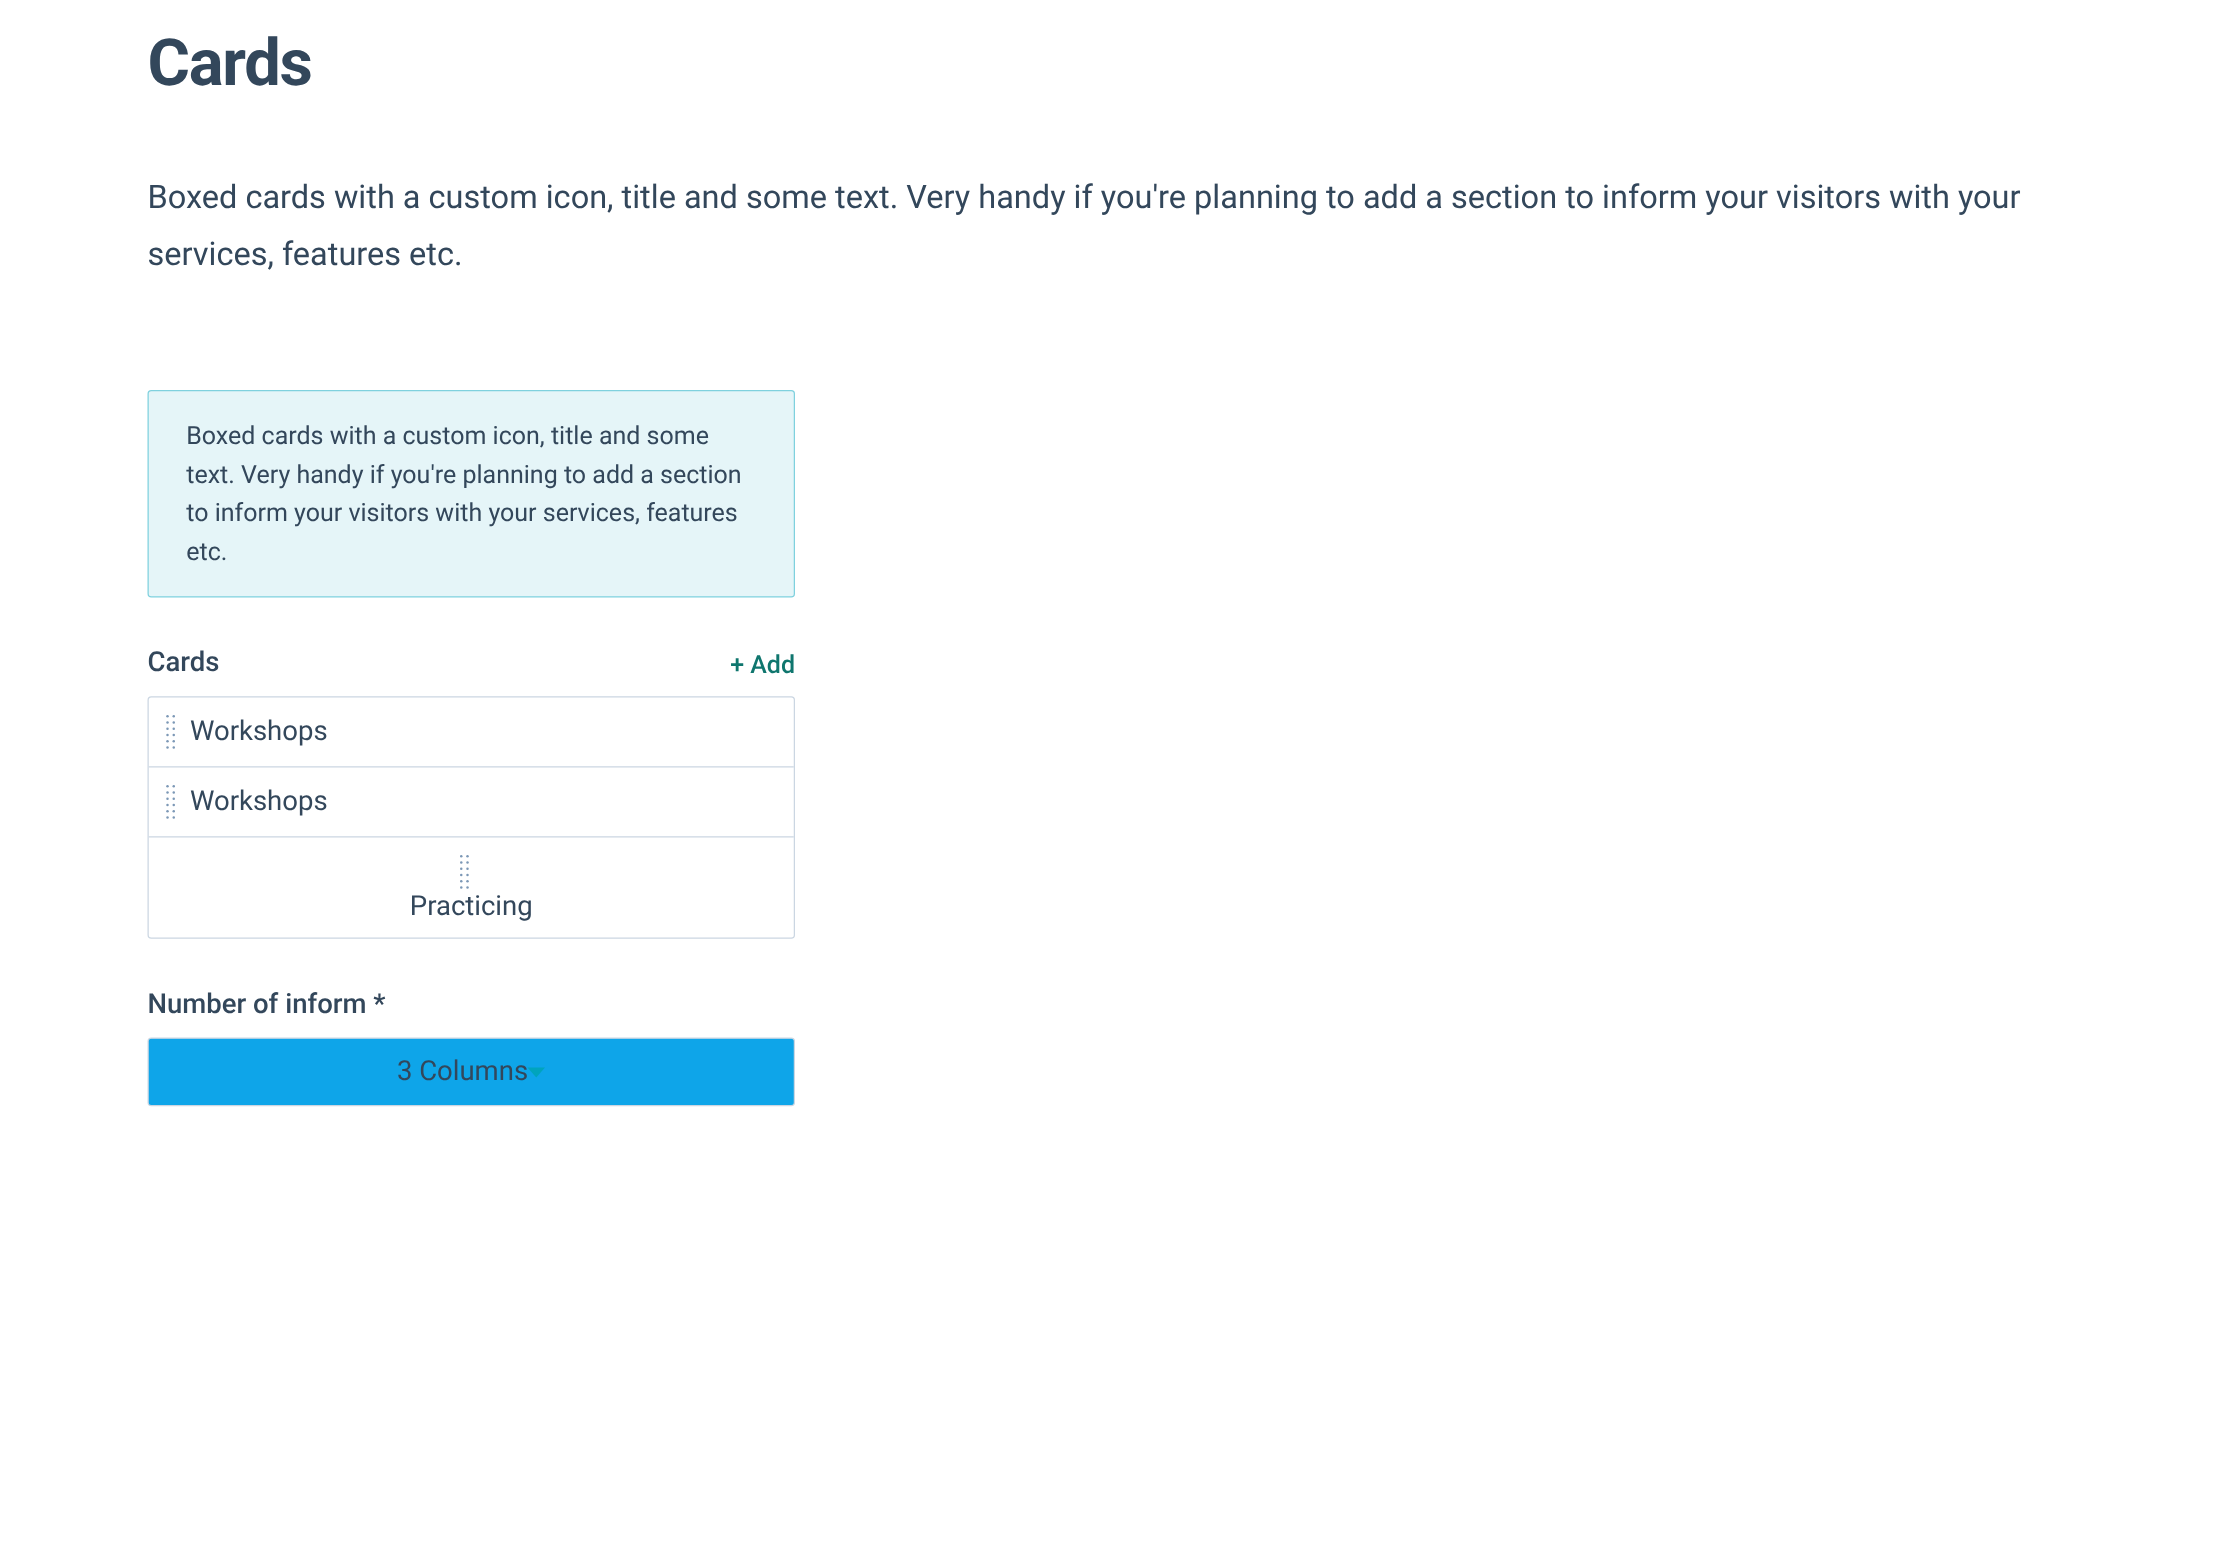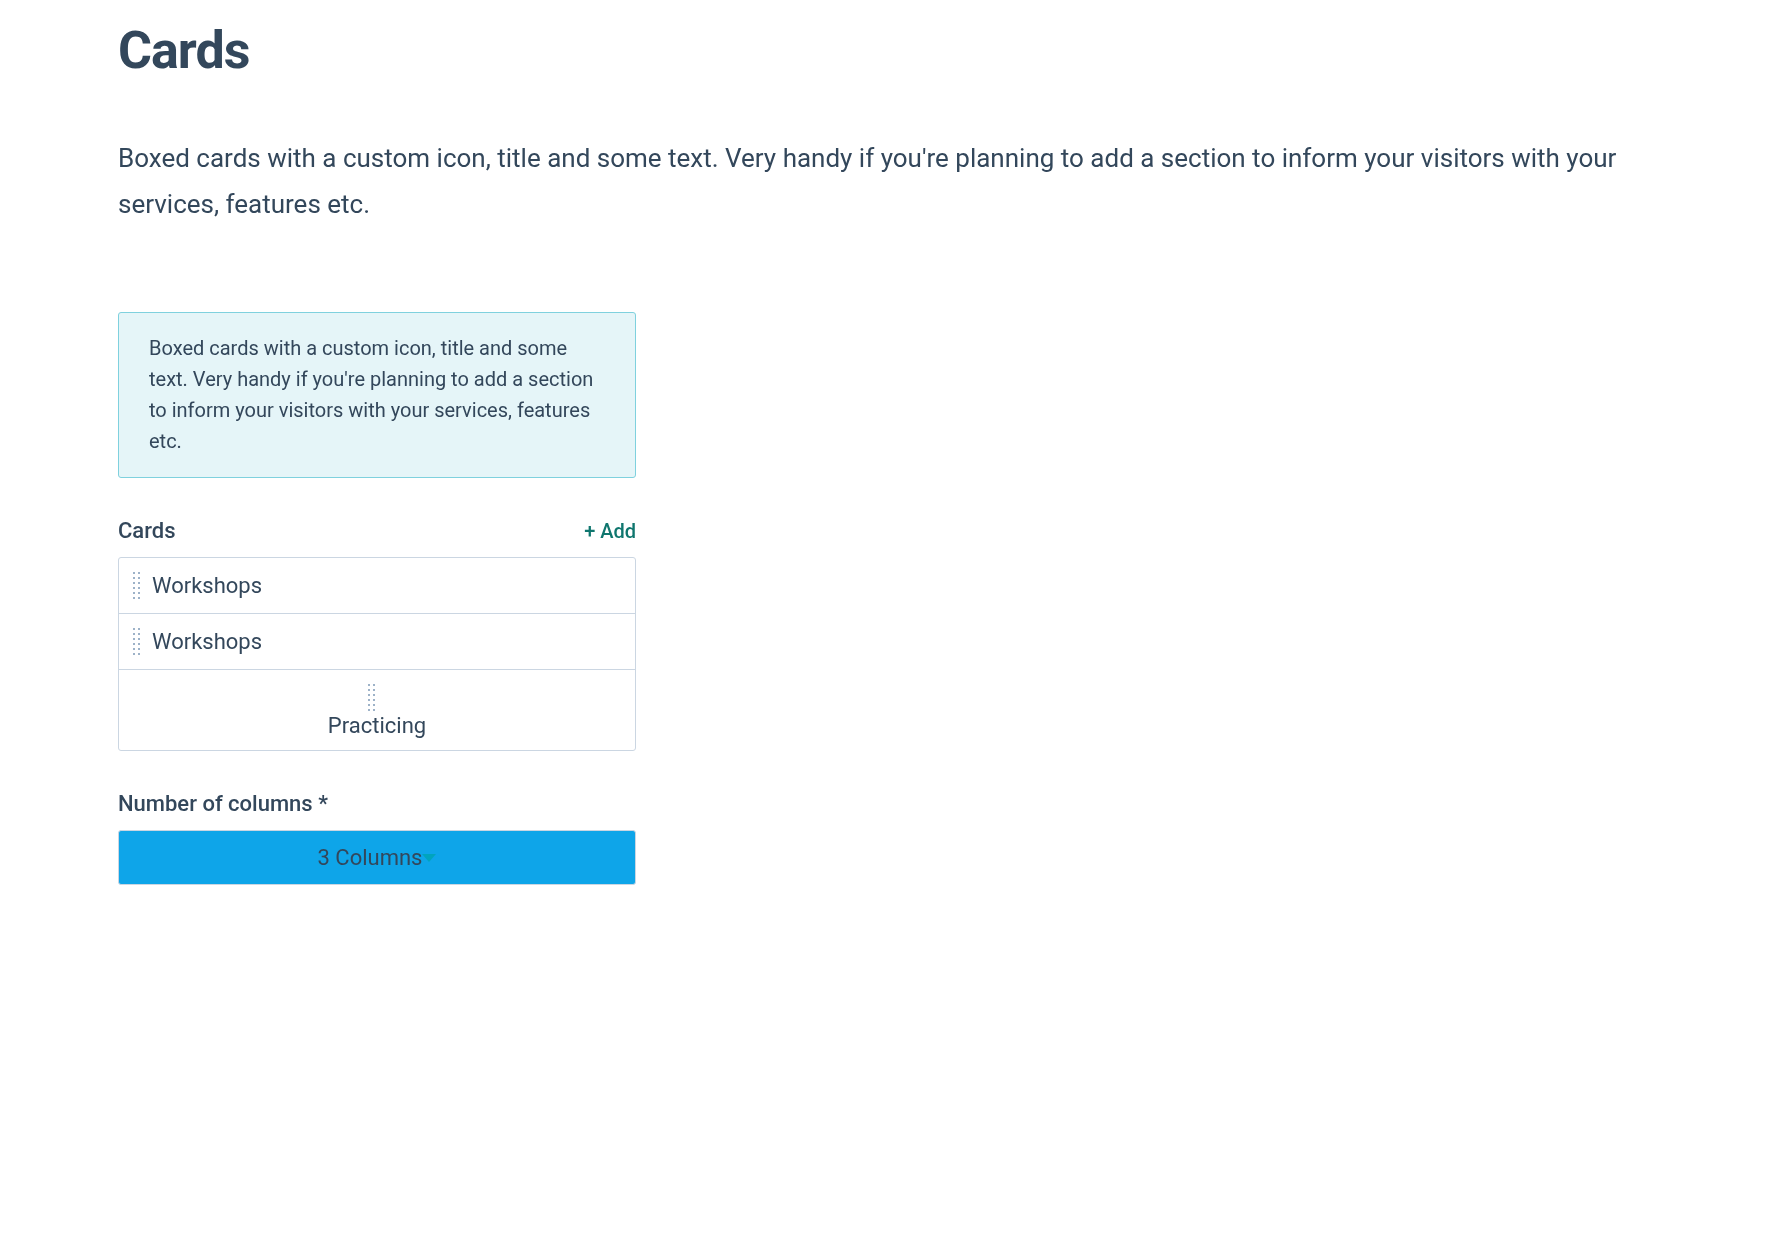--- a/index.html
+++ b/index.html
@@ -231,21 +231,21 @@
           <span class="drag-handle-row">
               <span class="drag-dot"></span>
               <span class="drag-dot"></span>
             </span>
         </span>
         <span class="card-item-label">Practicing</span>
       </div>
     </div>
 
     <div class="field-group">
-      <label class="field-label">Number of columns *</label>
+      <label class="field-label">Number of inform *</label>
       <div class="select-box">
         <span class="select-value">3 Columns</span>
         <span class="caret-down"></span>
       </div>
     </div>
 
   </div>
 </div>
 
 </body></html>

